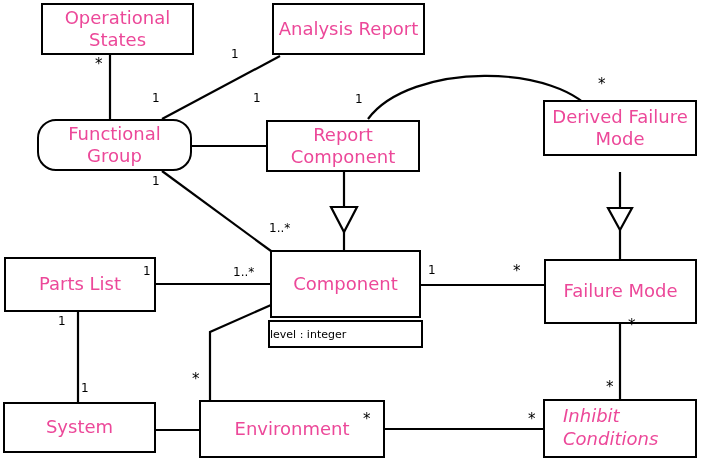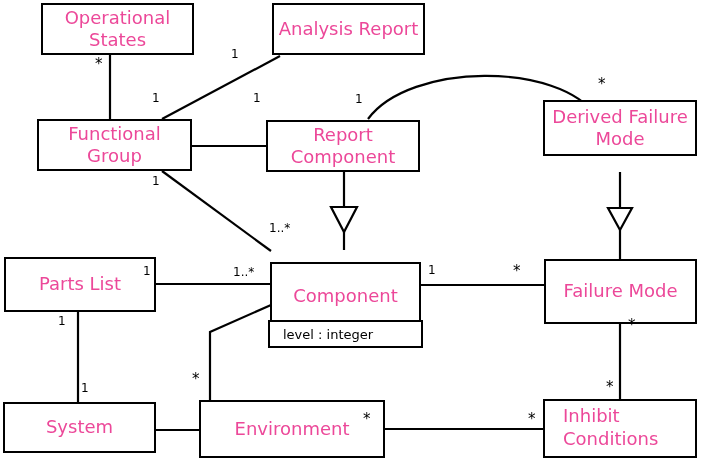--- a/index.html
+++ b/index.html
@@ -45,32 +45,33 @@
     line-height: 1.25;
     text-align: center;
     padding: 0 4px;
     white-space: pre-line;
   }
   .uml-class.align-topleft .uml-name {
     align-items: flex-start;
     justify-content: flex-start;
     text-align: left;
     padding: 4px 0 0 18px;
+    font-style: italic;
   }
   .uml-attrs {
     position: absolute;
     box-sizing: border-box;
     border: 2px solid #000000;
     background: #ffffff;
     display: flex;
     align-items: center;
     justify-content: flex-start;
-    font-size: 13px;
+    font-size: 11px;
     color: #000000;
-    padding-left: 13px;
+    padding-left: 0;
     z-index: 3;
   }
   .mult {
     position: absolute;
     font-size: 12px;
     color: #000000;
     line-height: 1;
     white-space: nowrap;
     z-index: 4;
   }
@@ -108,33 +109,33 @@
       </g>
   </svg>
 
   <div id="classes-layer">
       <div class="uml-class" style="left: 41px; top: 3px; width: 153px; height: 52px;">
         <div class="uml-name">Operational States</div>
       </div>
       <div class="uml-class" style="left: 252px; top: 3px; width: 153px; height: 52px; margin-left: 20px;">
         <div class="uml-name">Analysis Report</div>
       </div>
-      <div class="uml-class" style="left: 37px; top: 119px; width: 155px; height: 52px;">
+      <div class="uml-class" style="left: 37px; top: 119px; width: 155px; height: 52px; border-radius: 19px;">
         <div class="uml-name">Functional Group</div>
       </div>
       <div class="uml-class" style="left: 266px; top: 120px; width: 154px; height: 52px;">
         <div class="uml-name">Report Component</div>
       </div>
       <div class="uml-class" style="left: 543px; top: 100px; width: 154px; height: 56px;">
         <div class="uml-name">Derived Failure Mode</div>
       </div>
       <div class="uml-class" style="left: 4px; top: 257px; width: 152px; height: 55px;">
         <div class="uml-name">Parts List</div>
       </div>
-      <div class="uml-class" style="left: 270px; top: 262px; width: 151px; height: 68px;">
+      <div class="uml-class" style="left: 270px; top: 250px; width: 151px; height: 68px;">
         <div class="uml-name">Component</div>
       </div>
       <div class="uml-class" style="left: 544px; top: 259px; width: 153px; height: 65px;">
         <div class="uml-name">Failure Mode</div>
       </div>
       <div class="uml-class" style="left: 3px; top: 402px; width: 153px; height: 51px;">
         <div class="uml-name">System</div>
       </div>
       <div class="uml-class" style="left: 199px; top: 400px; width: 186px; height: 58px;">
         <div class="uml-name">Environment</div>

